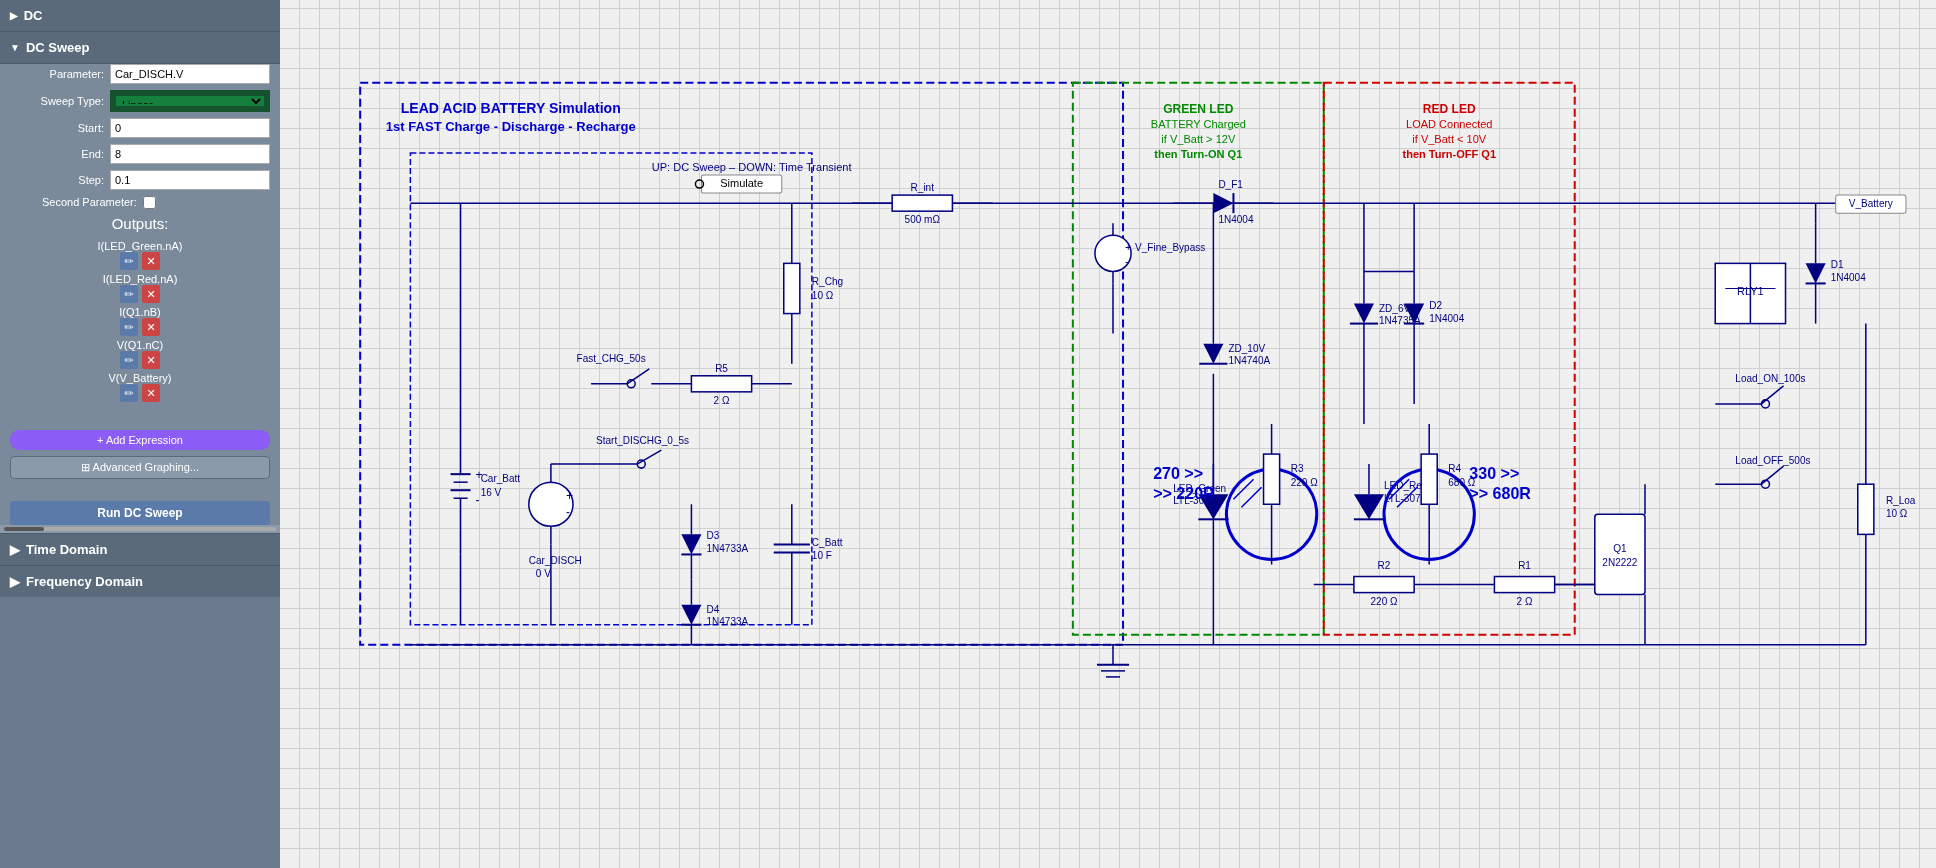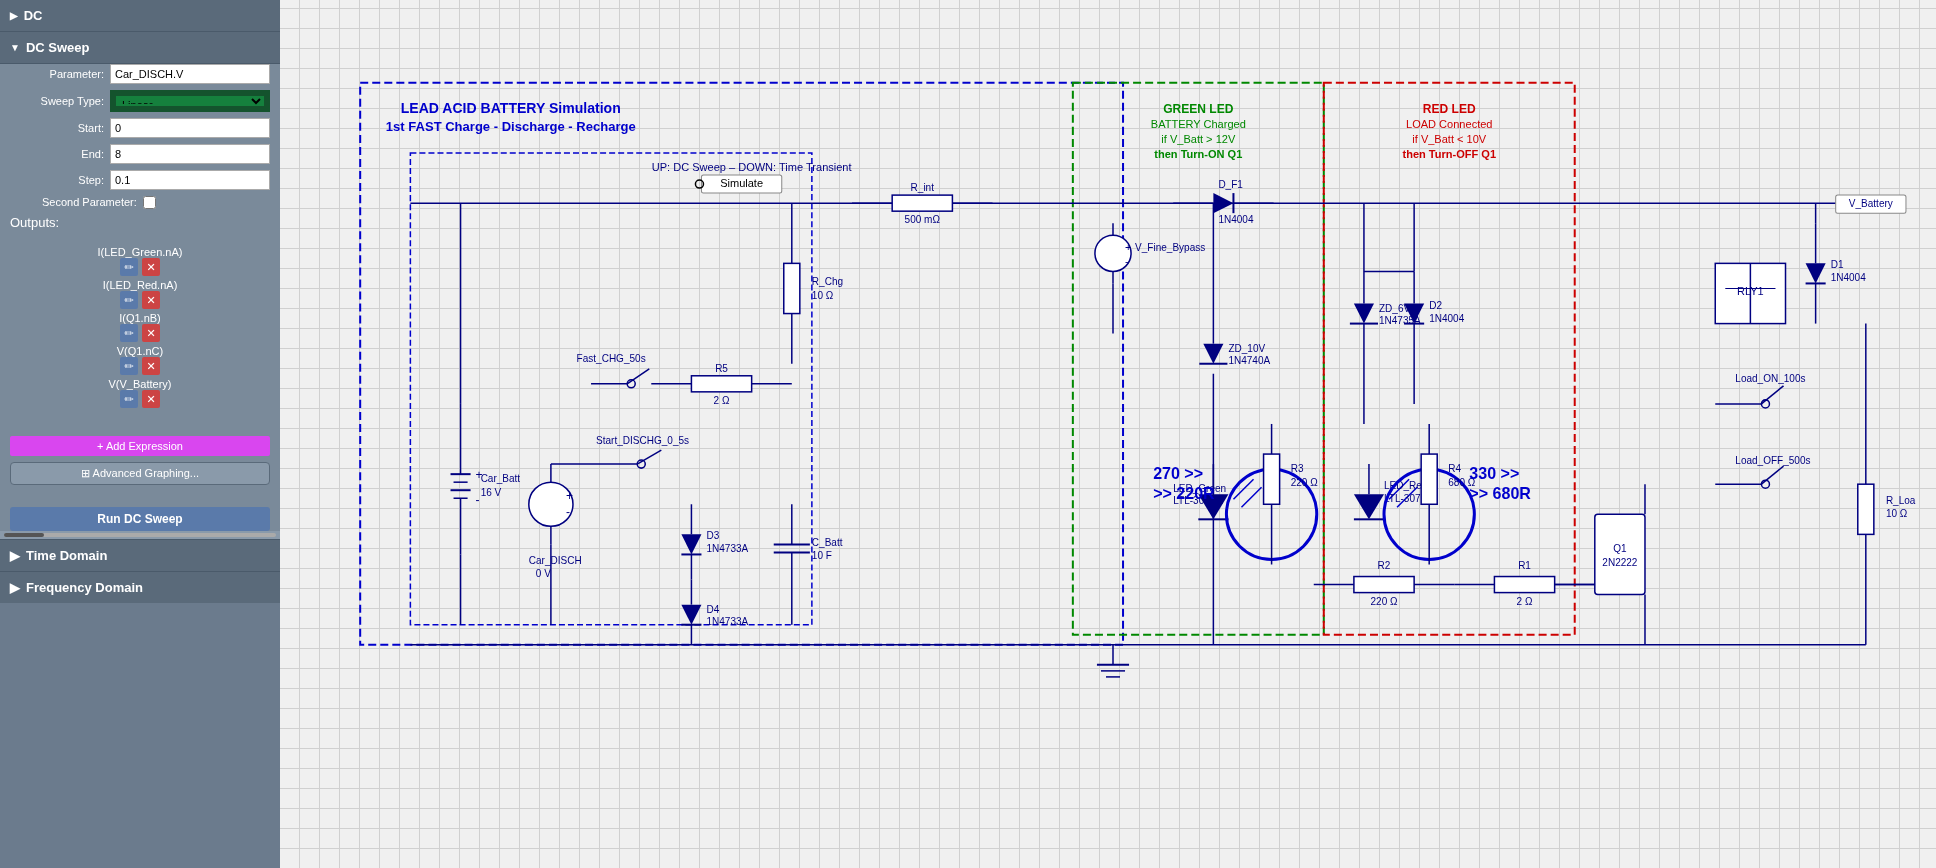--- a/index.html
+++ b/index.html
@@ -61,22 +61,23 @@
       flex: 1;
       padding: 2px 2px;
       font-size: 11px;
       border: 6px solid #14532d;
       background: #15803d;
       height: 22px;
     }
 
     .outputs-label {
       color: #fff;
-      font-size: 13px;
-      margin-bottom: 16px;
+      font-size: 15px;
+      margin-bottom: 8px;
+      text-align: center;
     }
 
     .output-row {
       display: flex;
       align-items: center;
       margin-bottom: 3px;
       justify-content: space-between;
       flex-direction: column;
     }
     .output-name {
@@ -108,27 +109,27 @@
       margin-bottom: 6px;
       gap: 6px;
       margin-left: 32px;
     }
     .second-param-label {
       color: #fff;
       font-size: 11px;
     }
 
     .btn-add-expr {
-      background: #d946ef;
+      background: #8b5cf6;
       color: #fff;
       border: none;
       padding: 4px 10px;
       font-size: 11px;
       cursor: pointer;
-      border-radius: 2px;
+      border-radius: 9px;
       margin-bottom: 6px;
       display: block;
       width: 100%;
       text-align: center;
       margin-top: 28px;
     }
     .btn-adv-graphing {
       background: #8a9aaa;
       color: #fff;
       border: 1px solid #5a6a7a;

